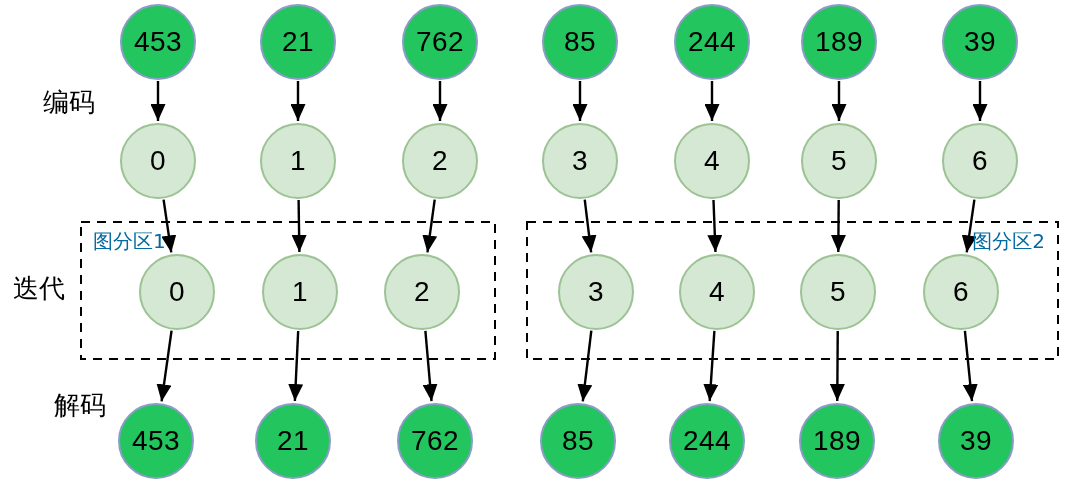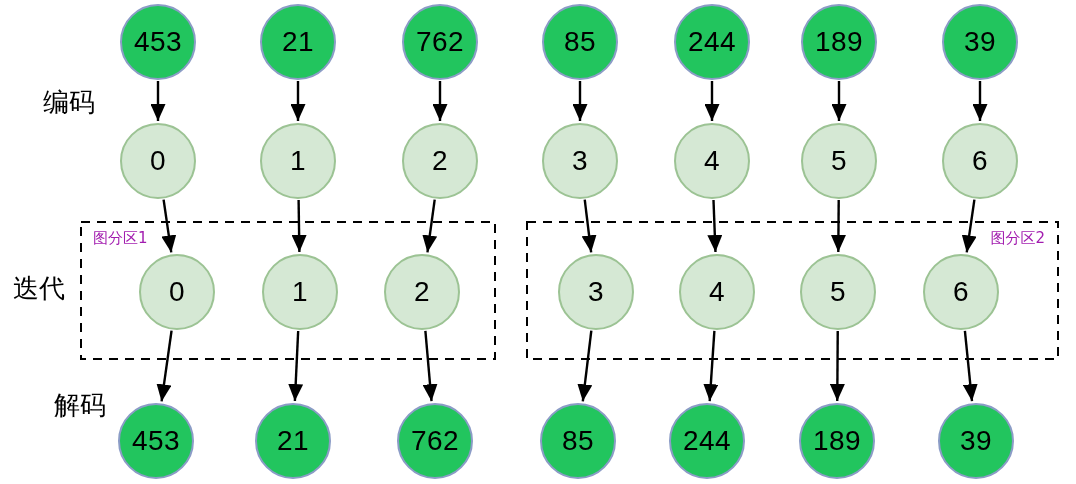--- a/index.html
+++ b/index.html
@@ -22,21 +22,21 @@
   .node.blue{background:#22c55e;border:2px solid #8b9cc6;}
   .node.green{background:#d5e8d4;border:2px solid #9cc394;}
   .rlabel{
     position:absolute;
     font-size:26px;color:#000;
     white-space:nowrap;line-height:1.1;
     font-family:"DejaVu Sans","Liberation Sans",sans-serif;
   }
   .plabel{
     position:absolute;
-    font-size:15px;color:#a21caf;
+    font-size:20px;color:#0369a1;
     white-space:nowrap;line-height:1.2;
     font-family:"DejaVu Sans","Liberation Sans",sans-serif;
   }
 </style>
 </head>
 <body>
 
 <div class="canvas">
   <svg id="layer" viewBox="0 0 1076 484">
       <defs>

